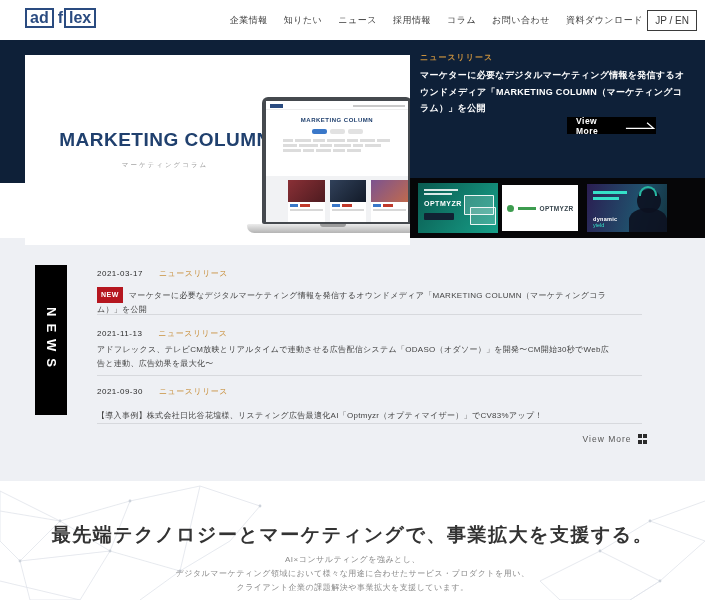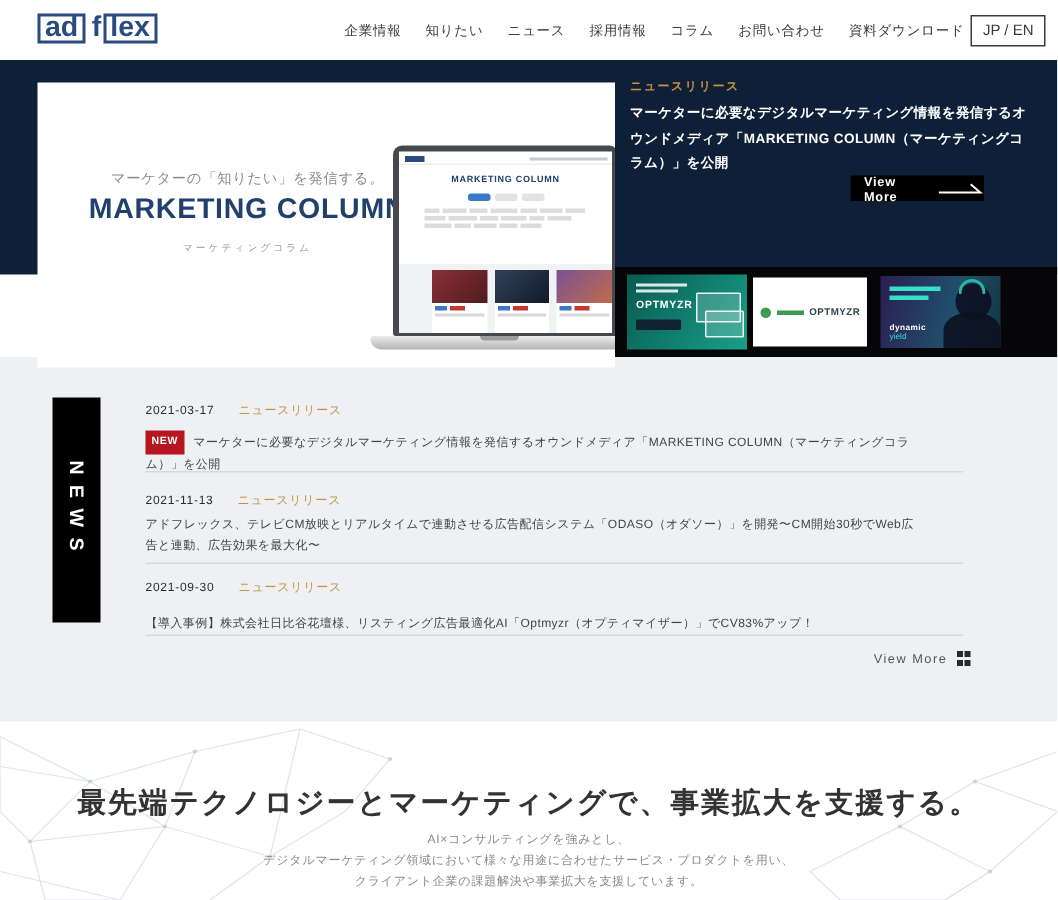--- a/index.html
+++ b/index.html
@@ -2,21 +2,21 @@
 <html><head>
 <meta charset="utf-8">
 <style>
   * { margin:0; padding:0; box-sizing:border-box; }
   html,body { background:#fff; }
   body { font-family:"Liberation Sans", sans-serif; }
   .page { position:relative; width:705px; height:600px; overflow:hidden; background:#fff; }
 
   
   .header { position:absolute; left:0; top:0; width:705px; height:40px; background:#fff; z-index:5; }
-  .logo { position:absolute; left:25px; top:8px; display:flex; align-items:center; color:#2a4b80; font-weight:bold; font-size:19px; cursor:pointer; }
+  .logo { position:absolute; left:25px; top:8px; display:flex; align-items:center; color:#2a4b80; font-weight:bold; font-size:16px; cursor:pointer; }
   .logo .box { border:2px solid #2a4b80; padding:1px 3px; line-height:14px; }
   .logo .mid { padding:0 1px 0 4px; }
   .nav { position:absolute; right:62px; top:0; height:40px; display:flex; align-items:center; gap:16px; }
   .nav span { font-size:9px; color:#3b3b3b; letter-spacing:.5px; cursor:pointer; white-space:nowrap; }
   .lang { position:absolute; right:8px; top:10px; border:1px solid #3b3b3b; font-size:10px; color:#3b3b3b; padding:4px 7px; cursor:pointer; }
 
   
   .hero-bg { position:absolute; left:0; top:40px; width:705px; height:143px; background:#0e2038; }
   .hero-black { position:absolute; left:405px; top:178px; width:300px; height:60px; background:#060608; }
 
@@ -116,21 +116,20 @@
       <span>お問い合わせ</span>
       <span>資料ダウンロード</span>
     </div>
     <div class="lang">JP / EN</div>
   </div>
 
   <div class="hero-bg"></div>
   <div class="hero-black"></div>
 
   <div class="hero-card">
-    <div class="card-tagline">マーケターの「知りたい」を発信する。</div>
     <div class="card-title">MARKETING COLUMN</div>
     <div class="card-sub">マーケティングコラム</div>
 
     <div class="laptop-screen">
       <div class="lcd">
         <div class="lcd-top">
             <span class="lcd-logo"></span>
             <span class="lcd-nav"></span>
           </div>
         <div class="lcd-title">MARKETING COLUMN</div>

